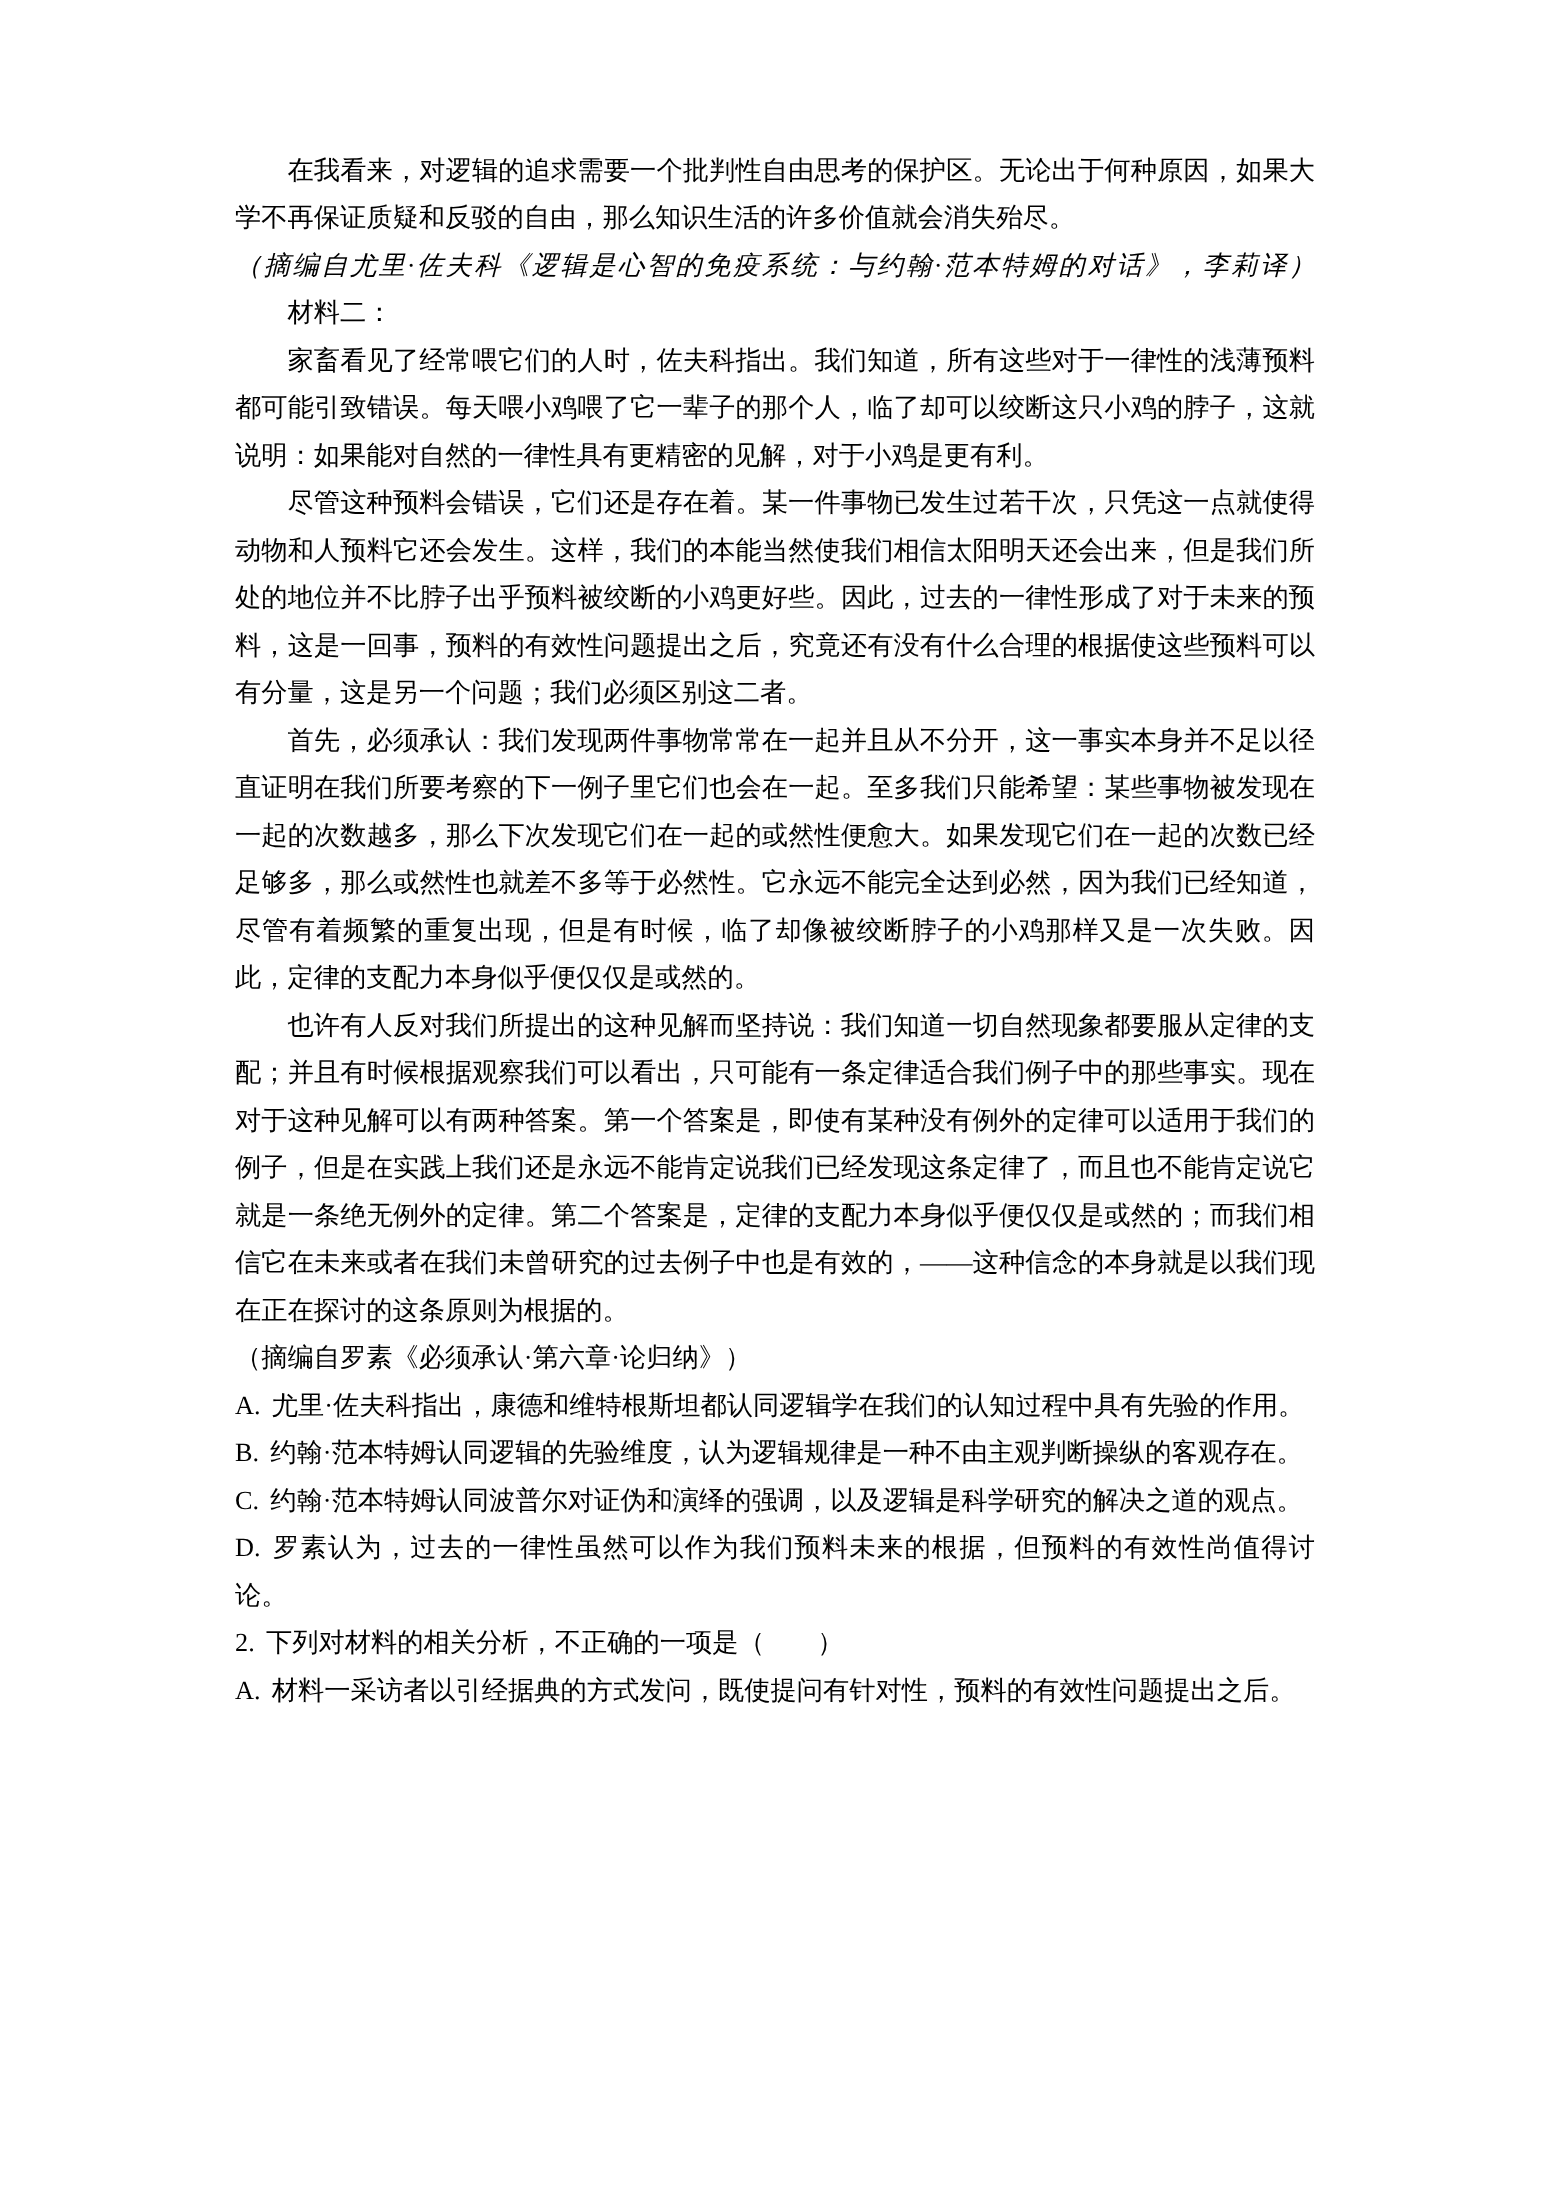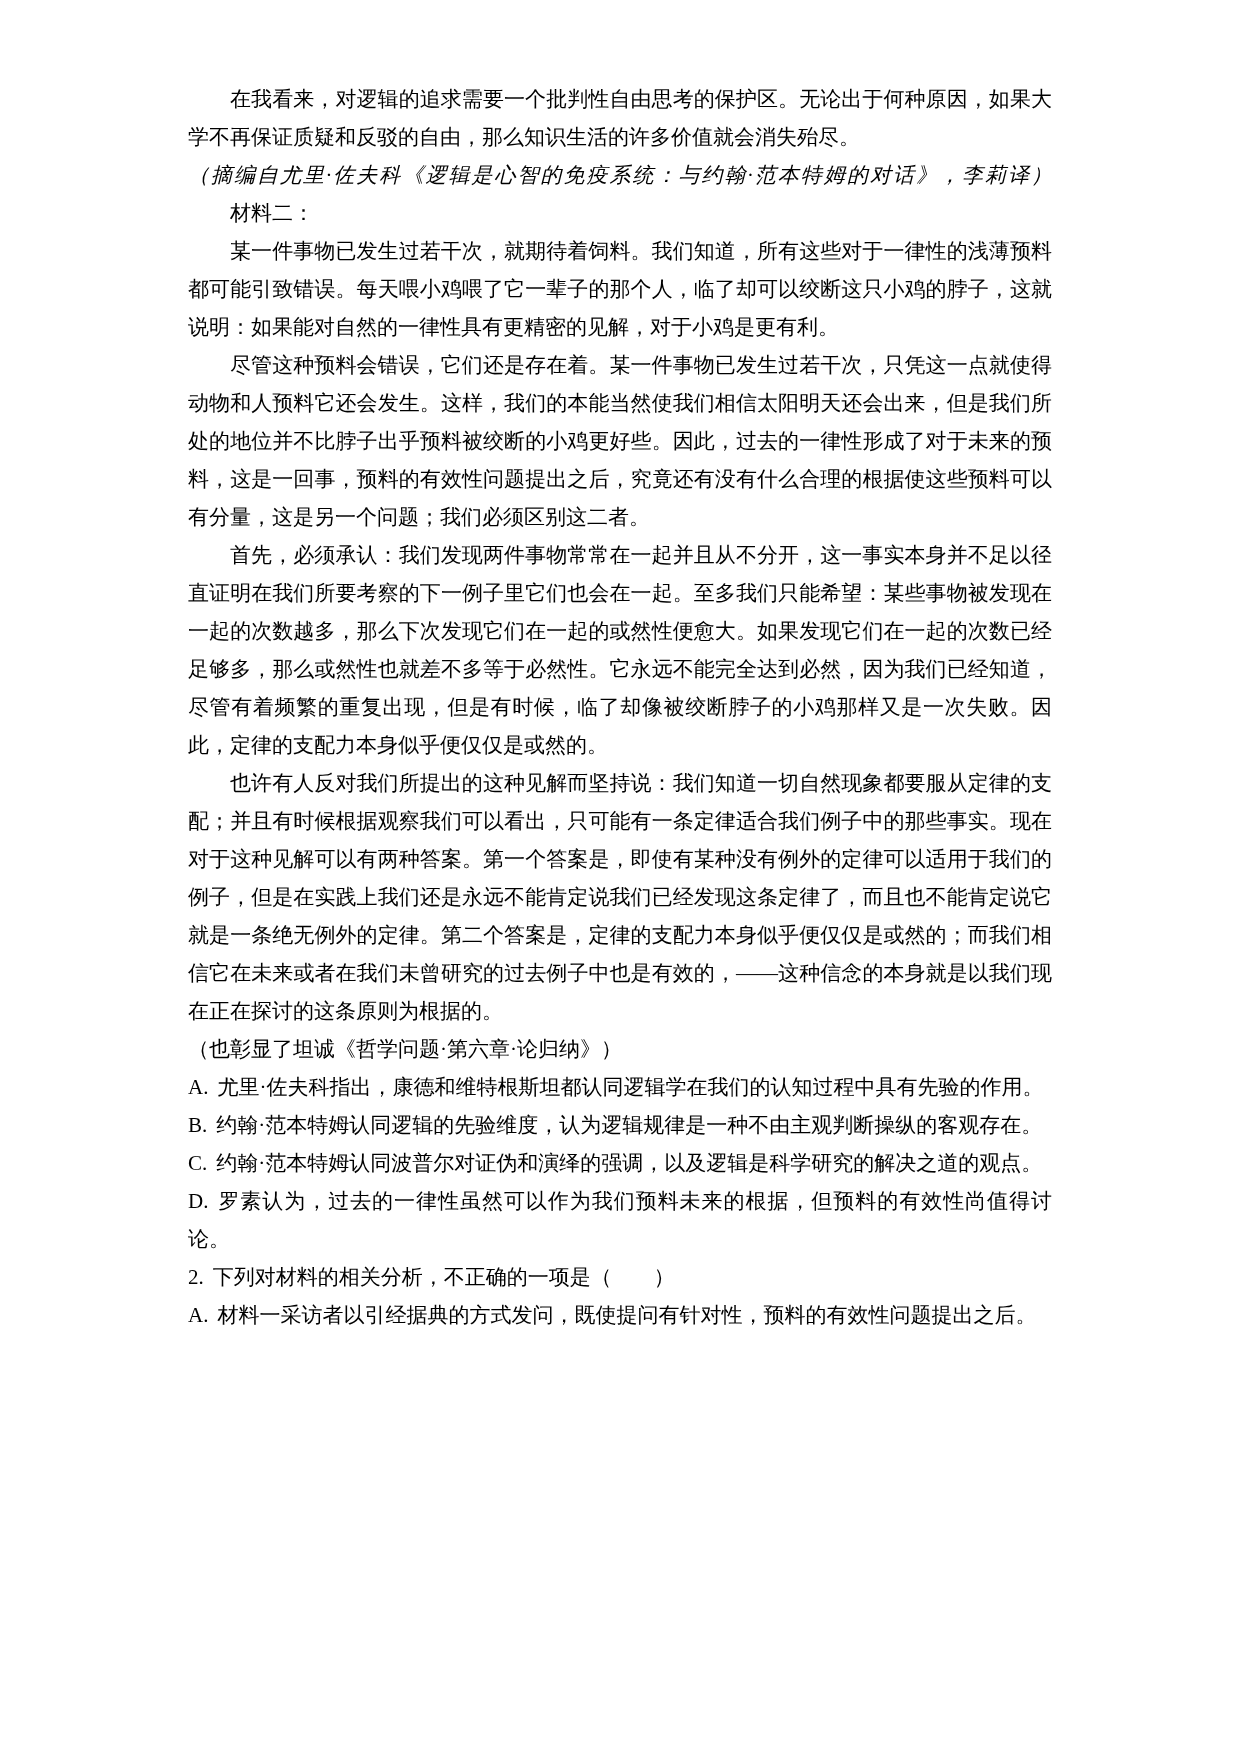--- a/index.html
+++ b/index.html
@@ -6,21 +6,21 @@
     margin: 0;
     padding: 0;
     background: #ffffff;
   }
   .doc-page {
     position: relative;
     width: 1240px;
     height: 1754px;
     background: #ffffff;
     box-sizing: border-box;
-    padding: 80px 188px 0 188px;
+    padding: 117px 188px 0 188px;
     color: #000000;
     font-family: "Liberation Serif", "DejaVu Serif", serif;
     font-size: 21px;
     line-height: 38px;
     overflow: hidden;
   }
   .doc-page p {
     margin: 0;
     text-align: justify;
     text-justify: inter-ideograph;
@@ -45,29 +45,29 @@
 <body>
 
 <div class="doc-page">
 
   <p class="indent">在我看来，对逻辑的追求需要一个批判性自由思考的保护区。无论出于何种原因，如果大学不再保证质疑和反驳的自由，那么知识生活的许多价值就会消失殆尽。</p>
 
   <p class="cite-full">（摘编自尤里·佐夫科《逻辑是心智的免疫系统：与约翰·范本特姆的对话》，李莉译）</p>
 
   <p class="indent">材料二：</p>
 
-  <p class="indent">某一件事物已发生过若干次，就期待着饲料。我们知道，所有这些对于一律性的浅薄预料都可能引致错误。每天喂小鸡喂了它一辈子的那个人，临了却可以绞断这只小鸡的脖子，这就说明：如果能对自然的一律性具有更精密的见解，对于小鸡是更有利。</p>
+  <p class="indent">家畜看见了经常喂它们的人时，佐夫科指出。我们知道，所有这些对于一律性的浅薄预料都可能引致错误。每天喂小鸡喂了它一辈子的那个人，临了却可以绞断这只小鸡的脖子，这就说明：如果能对自然的一律性具有更精密的见解，对于小鸡是更有利。</p>
 
   <p class="indent">尽管这种预料会错误，它们还是存在着。某一件事物已发生过若干次，只凭这一点就使得动物和人预料它还会发生。这样，我们的本能当然使我们相信太阳明天还会出来，但是我们所处的地位并不比脖子出乎预料被绞断的小鸡更好些。因此，过去的一律性形成了对于未来的预料，这是一回事，预料的有效性问题提出之后，究竟还有没有什么合理的根据使这些预料可以有分量，这是另一个问题；我们必须区别这二者。</p>
 
   <p class="indent">首先，必须承认：我们发现两件事物常常在一起并且从不分开，这一事实本身并不足以径直证明在我们所要考察的下一例子里它们也会在一起。至多我们只能希望：某些事物被发现在一起的次数越多，那么下次发现它们在一起的或然性便愈大。如果发现它们在一起的次数已经足够多，那么或然性也就差不多等于必然性。它永远不能完全达到必然，因为我们已经知道，尽管有着频繁的重复出现，但是有时候，临了却像被绞断脖子的小鸡那样又是一次失败。因此，定律的支配力本身似乎便仅仅是或然的。</p>
 
   <p class="indent">也许有人反对我们所提出的这种见解而坚持说：我们知道一切自然现象都要服从定律的支配；并且有时候根据观察我们可以看出，只可能有一条定律适合我们例子中的那些事实。现在对于这种见解可以有两种答案。第一个答案是，即使有某种没有例外的定律可以适用于我们的例子，但是在实践上我们还是永远不能肯定说我们已经发现这条定律了，而且也不能肯定说它就是一条绝无例外的定律。第二个答案是，定律的支配力本身似乎便仅仅是或然的；而我们相信它在未来或者在我们未曾研究的过去例子中也是有效的，——这种信念的本身就是以我们现在正在探讨的这条原则为根据的。</p>
 
-  <p class="align-right">（也彰显了坦诚《哲学问题·第六章·论归纳》）</p>
+  <p class="align-right">（摘编自罗素《必须承认·第六章·论归纳》）</p>
 
 
   <p>
     <span class="opt-label">A.</span><span>尤里·佐夫科指出，康德和维特根斯坦都认同逻辑学在我们的认知过程中具有先验的作用。</span>
   </p>
 
   <p>
     <span class="opt-label">B.</span><span>约翰·范本特姆认同逻辑的先验维度，认为逻辑规律是一种不由主观判断操纵的客观存在。</span>
   </p>
 

